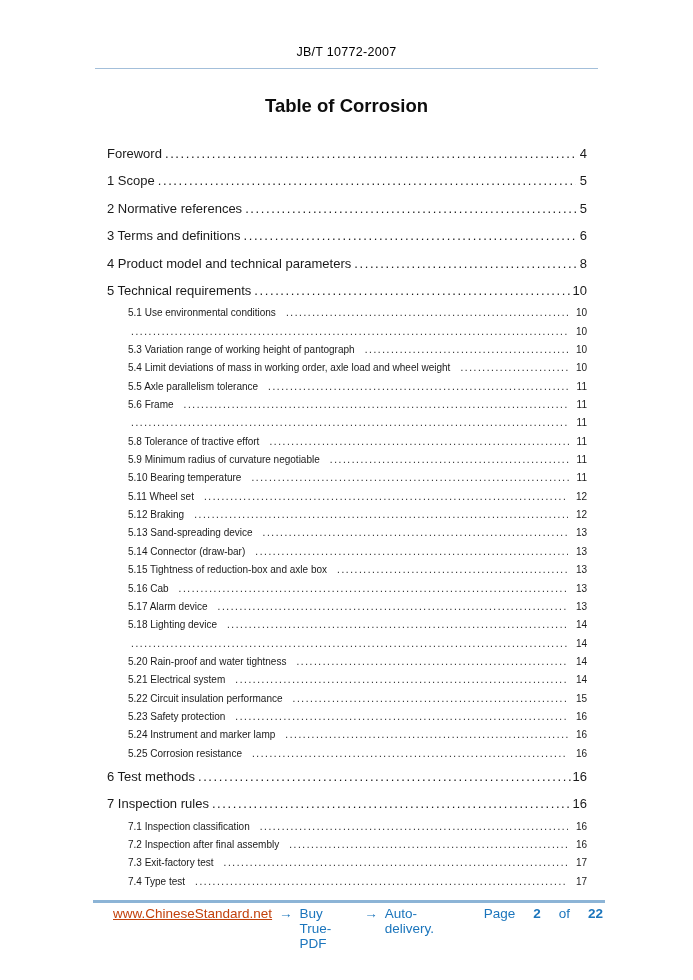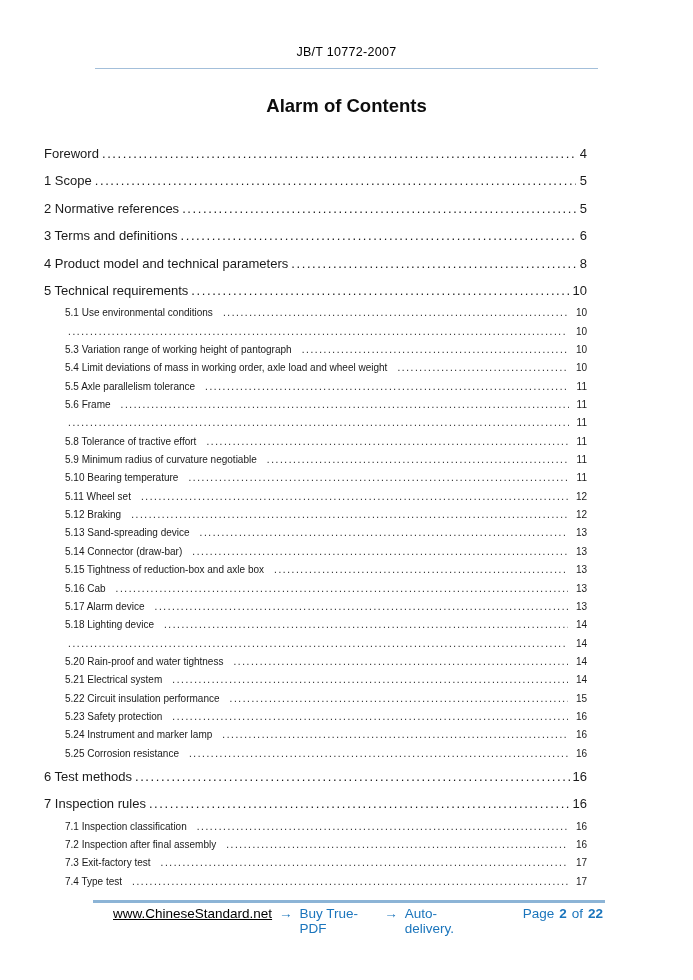--- a/index.html
+++ b/index.html
@@ -27,21 +27,21 @@
   
   .page-title {
     margin-top:26px;
     text-align:center;
     font-size:18.5px;
     font-weight:bold;
     color:#0d0d0d;
   }
   
   .toc {
-    margin:23px 106px 0 44px;
+    margin:23px 106px 0 107px;
   }
   .toc-row {
     display:flex;
     align-items:baseline;
     overflow:hidden;
   }
   .toc-row.lvl0 {
     height:27.4px; line-height:27.4px;
     font-size:13px;
   }
@@ -73,34 +73,34 @@
     justify-content:space-between;
     align-items:baseline;
     margin:3px 90px 0 95px;
     padding-left:18px;
     font-size:13.5px;
     color:#1b75bc;
   }
   .footer-left { display:flex; align-items:baseline; }
   .footer-link {
     text-decoration:underline;
-    color:#000000;
+    color:#c2410c;
     cursor:pointer;
   }
   .arrow { margin:0 7px; font-size:13.5px; }
-  .footer-right { display:flex; align-items:center; gap:5px;margin-left:44px; }
+  .footer-right { display:flex; align-items:center; gap:18px;margin-left:44px; }
   .bold { font-weight:bold; }
 </style>
 </head>
 <body>
 
 <div class="doc-code">JB/T 10772-2007</div>
 <div class="header-rule"></div>
 
-<h1 class="page-title" style="margin-bottom:0;">Alarm of Contents</h1>
+<h1 class="page-title" style="margin-bottom:0;">Table of Corrosion</h1>
 
 <div class="toc" id="toc-list">
     <div class="toc-row lvl0">
     <span class="toc-label">Foreword</span>
     <span class="toc-leader">....................................................................................................................................................................................................................................................................</span>
     <span class="toc-page">4</span>
   </div>
     <div class="toc-row lvl0">
     <span class="toc-label">1 Scope</span>
     <span class="toc-leader">....................................................................................................................................................................................................................................................................</span>

